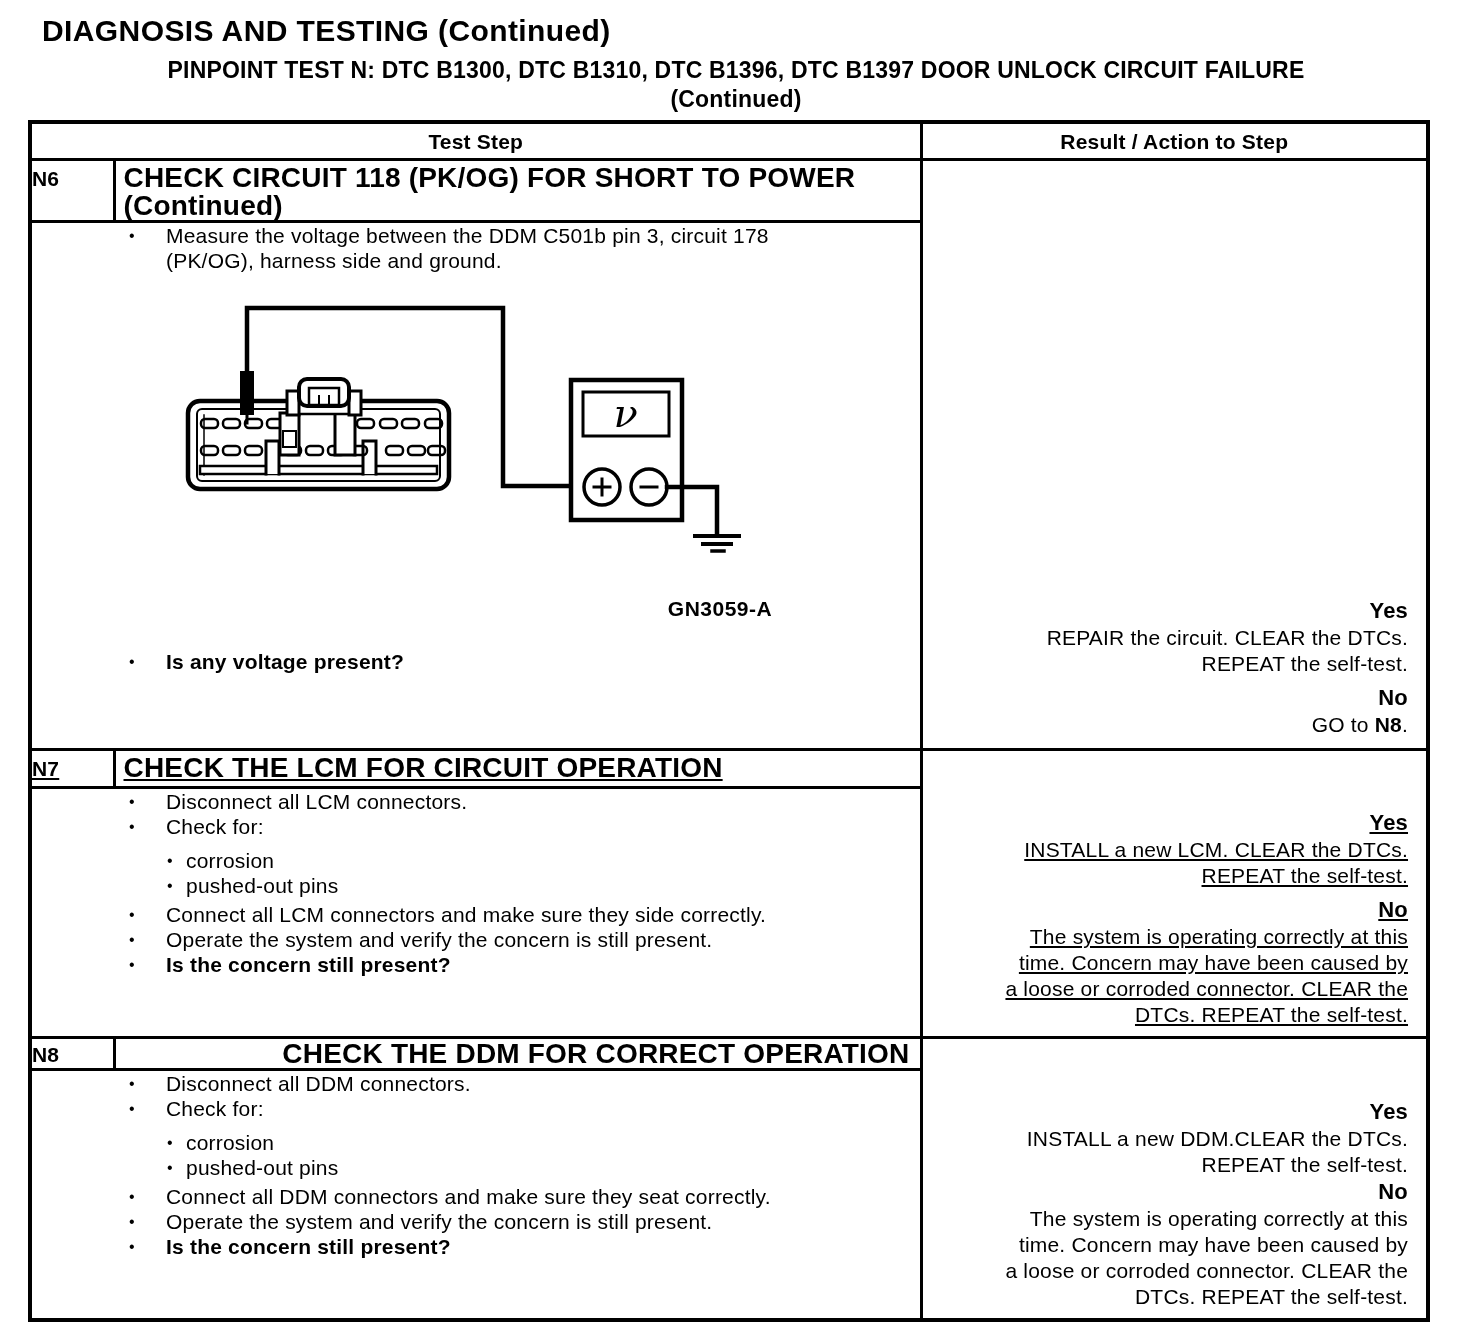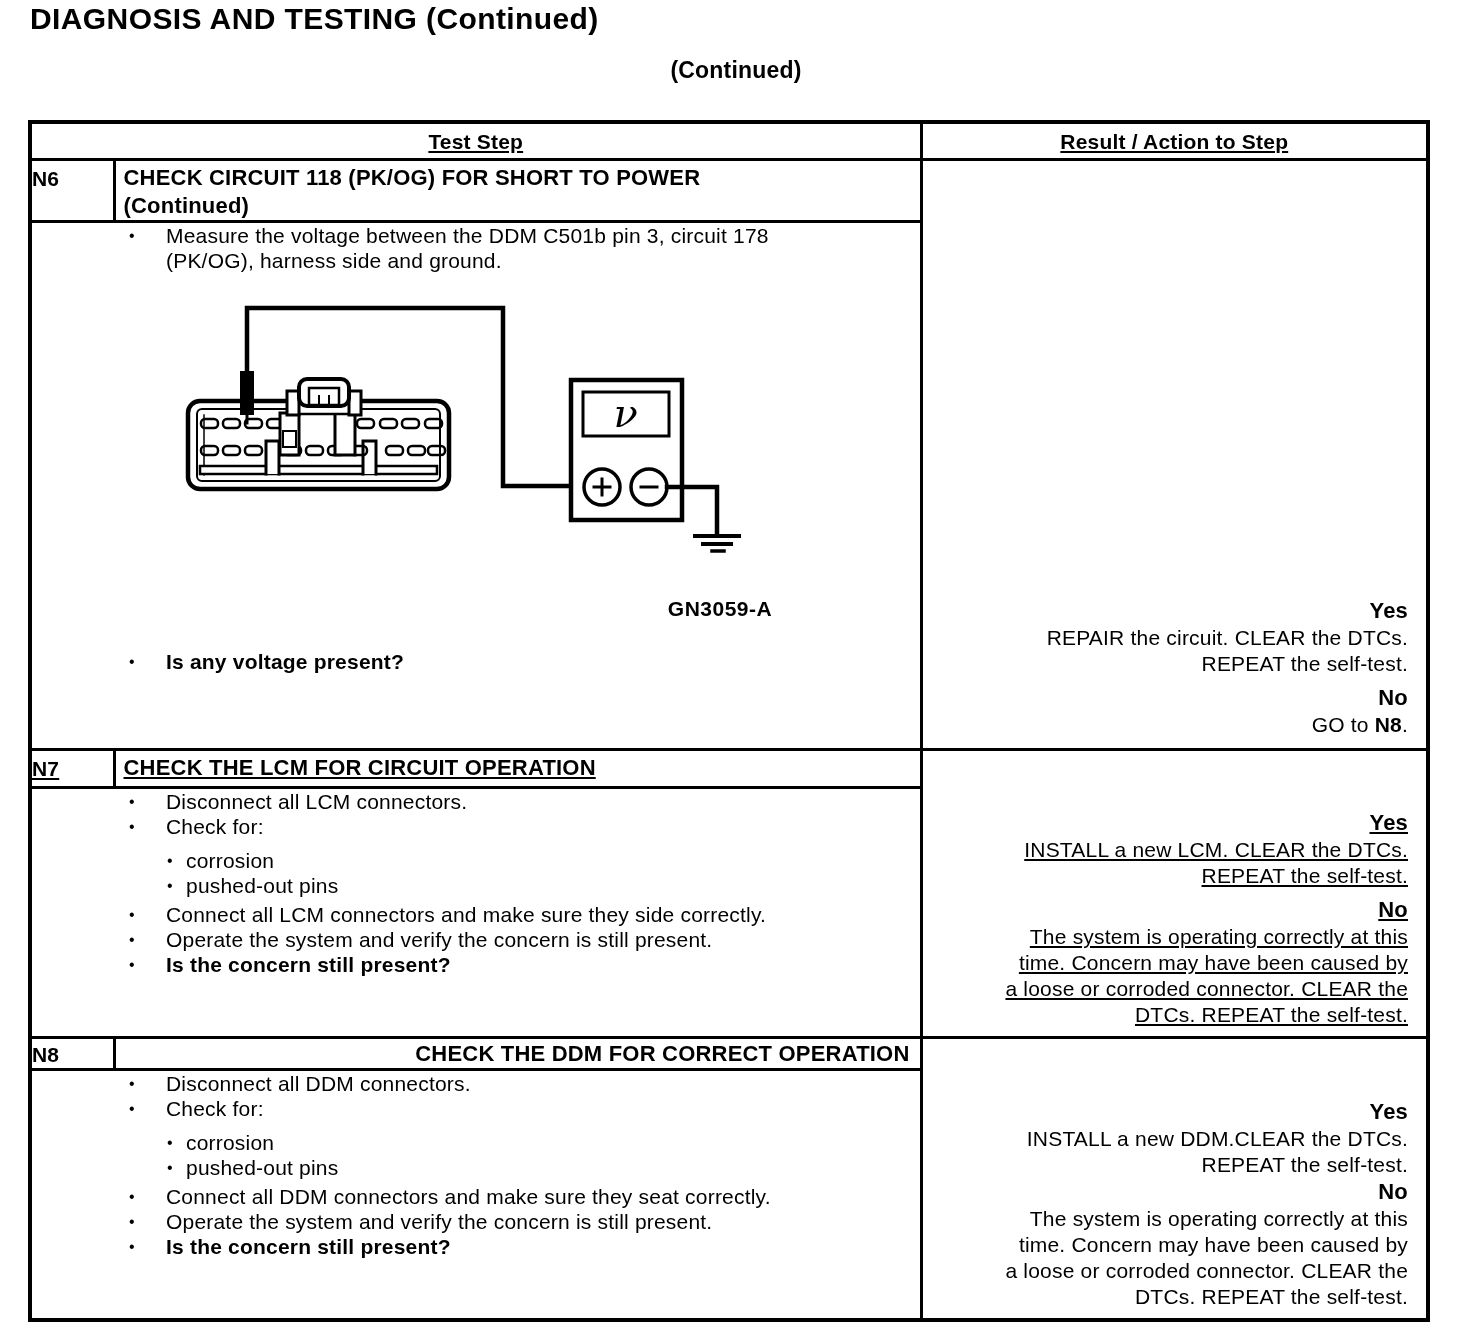--- a/index.html
+++ b/index.html
@@ -4,21 +4,21 @@
 <style>
   html,body { margin:0; padding:0; background:#ffffff; }
   body {
     width:1472px; height:1332px; position:relative;
     color:#000; font-family:"Liberation Sans", sans-serif;
     -webkit-font-smoothing:antialiased;
   }
   .page { position:absolute; inset:0; background:#fff; }
 
   .doc-title {
-    position:absolute; left:30px; top:2px; margin:0;
+    position:absolute; left:30px; top:2px; margin:12px;
     font-size:30px; font-weight:bold; letter-spacing:0.4px; white-space:nowrap;
   }
   .subtitle {
     position:absolute; left:0; top:56px; width:1472px;
     text-align:center; font-weight:bold; font-size:23px; line-height:29px;
     letter-spacing:0.2px;
   }
 
   table.ptable {
     position:absolute; left:28px; top:120px;
@@ -30,21 +30,21 @@
     font-size:21px; line-height:25px; letter-spacing:0.2px;
   }
   td.hdr {
     height:34px; text-align:center; vertical-align:middle;
     font-weight:bold; font-size:21px;
   }
   td.nid {
     text-align:left; font-weight:bold; font-size:21px; padding-top:5px;
   }
   td.ttl {
-    font-weight:bold; font-size:22px; line-height:28px;
+    font-weight:bold; font-size:28px; line-height:28px;
     padding:3px 10px 0 8px; letter-spacing:0.2px;
   }
   td.body-cell { }
   td.res {
     vertical-align:bottom; padding:0 18px 10px 16px; line-height:26px;text-align:right;
   }
   .yn { font-weight:bold; font-size:22px; line-height:28px; }
   .no-gap { margin-top:7px; }
   .bold-inline { font-weight:bold; }
 
@@ -66,32 +66,33 @@
   .figure-svg text { letter-spacing:0.5px; }
 </style>
 </head>
 <body>
 
 <div class="page">
 
   <h1 class="doc-title">DIAGNOSIS AND TESTING (Continued)</h1>
 
   <div class="subtitle">
+    <div>PINPOINT TEST N: DTC B1300, DTC B1310, DTC B1396, DTC B1397 DOOR UNLOCK CIRCUIT FAILURE</div>
     <div>(Continued)</div>
   </div>
 
   <table class="ptable">
     <colgroup>
       <col style="width:84px">
         <col style="width:807px">
         <col style="width:507px">
     </colgroup>
 
     <tbody>
-        <tr style="height:34px;text-decoration:underline;">
+        <tr style="height:34px;">
       <td class="hdr" colspan="2">Test Step</td>
       <td class="hdr">Result / Action to Step</td>
     </tr>
 
     <tr style="height:62px;">
       <td class="nid">N6</td>
       <td class="ttl">
             <div>CHECK CIRCUIT 118 (PK/OG) FOR SHORT TO POWER</div>
             <div>(Continued)</div>
           </td>

